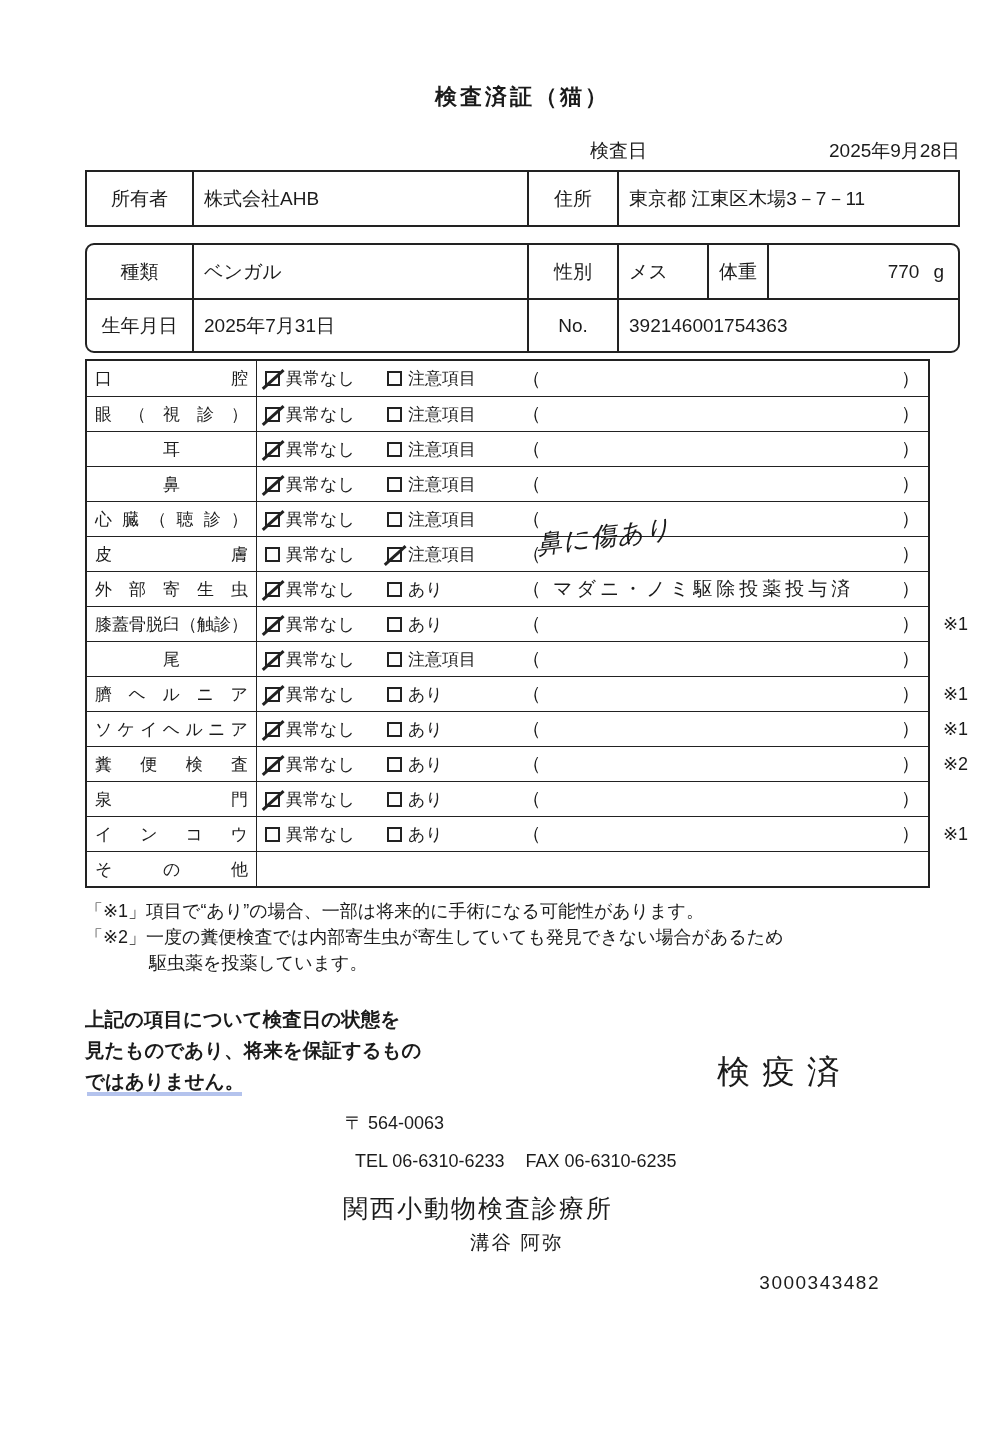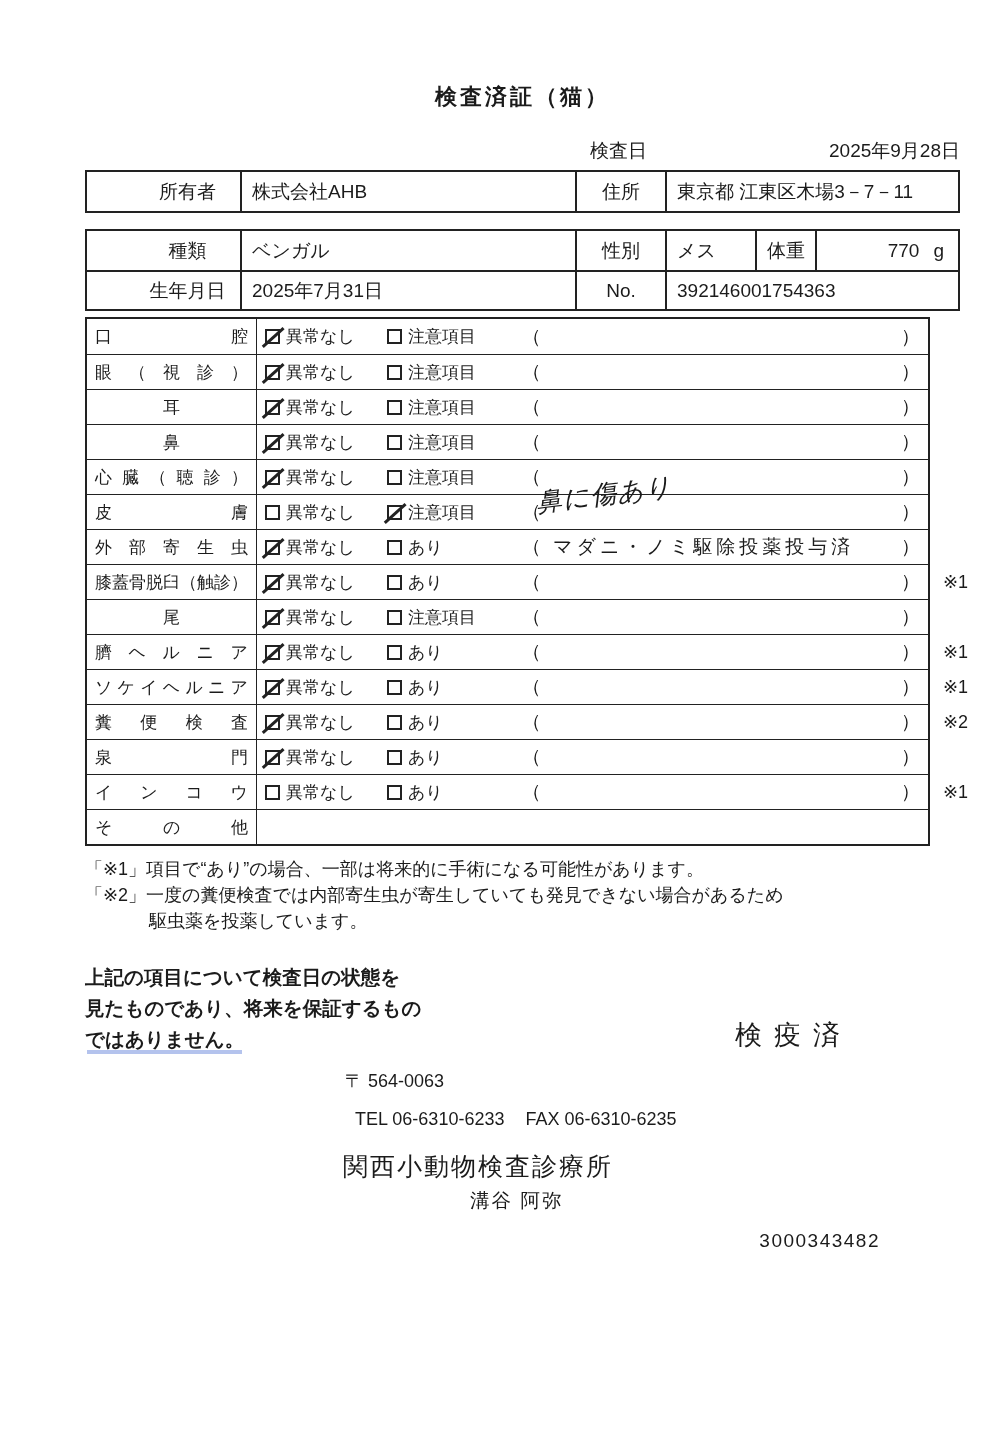--- a/index.html
+++ b/index.html
@@ -16,22 +16,22 @@
     margin-top: 82px; text-align: center;
     font-size: 22px; font-weight: bold; letter-spacing: 3px;
   }
 
   .date-row { display: flex; align-items: baseline; margin-top: 26px; font-size: 19px; }
   .date-row .dlabel { margin-left: 505px; }
   .date-row .dvalue { margin-left: auto; }
 
   .info-table { border: 2px solid #222; }
   .t1 { margin-top: 6px; }
-  .t2 { margin-top: 16px; }
-  .info-row { display: flex; height: 39px; padding-left: 48px; }
+  .t2 { margin-top: 16px; border-radius: 9px; }
+  .info-row { display: flex; height: 53px; }
   .info-row + .info-row { border-top: 2px solid #222; }
   .cell { display: flex; align-items: center; font-size: 19px; padding: 0 10px; overflow: hidden; white-space: nowrap; }
   .cell + .cell { border-left: 2px solid #222; }
   .cell.lab { justify-content: center; padding: 0 4px; }
   .w105 { width: 105px; flex: none; }
   .w335 { width: 335px; flex: none; }
   .w90  { width: 90px;  flex: none; }
   .w60  { width: 60px;  flex: none; }
   .grow { flex: 1; }
   .cell.weight { justify-content: flex-end; gap: 14px; padding-right: 14px; }
@@ -70,21 +70,21 @@
     transform-origin: left center; white-space: nowrap;
   }
   .row-mark { position: absolute; right: -40px; top: 50%; transform: translateY(-50%); font-size: 18px; white-space: nowrap; }
 
   .footnotes { margin-top: 10px; font-size: 18px; line-height: 1.45; }
   .footnotes .cont { padding-left: 64px; }
 
   .bottom-row { display: flex; align-items: flex-end; margin-top: 28px; }
   .disclaimer { font-size: 19.5px; line-height: 1.58; font-weight: bold; }
   .smudge { box-shadow: 0 6px 0 -2px rgba(105, 135, 220, 0.5); }
-  .stamp { margin-left: auto; margin-right: 108px; margin-bottom: 2px; font-size: 27px; letter-spacing: 12px; white-space: nowrap; }
+  .stamp { margin-left: auto; margin-right: 108px; margin-bottom: 2px; font-size: 33px; letter-spacing: 12px; white-space: nowrap; }
 
   .addr-line { margin-top: 14px; margin-left: 260px; display: flex; gap: 28px; font-size: 18px; white-space: nowrap; }
   .tel-line  { margin-top: 16px; margin-left: 270px; display: flex; gap: 21px; font-size: 18px; white-space: nowrap; }
   .clinic-name { margin-top: 20px; margin-left: 258px; font-size: 25px; letter-spacing: 2px; }
   .person { margin-top: 4px; margin-left: 385px; font-size: 19.5px; letter-spacing: 2px; }
   .doc-number { margin-top: 16px; text-align: right; padding-right: 80px; font-size: 19px; letter-spacing: 1.5px; }
 </style>
 </head>
 <body>
 

